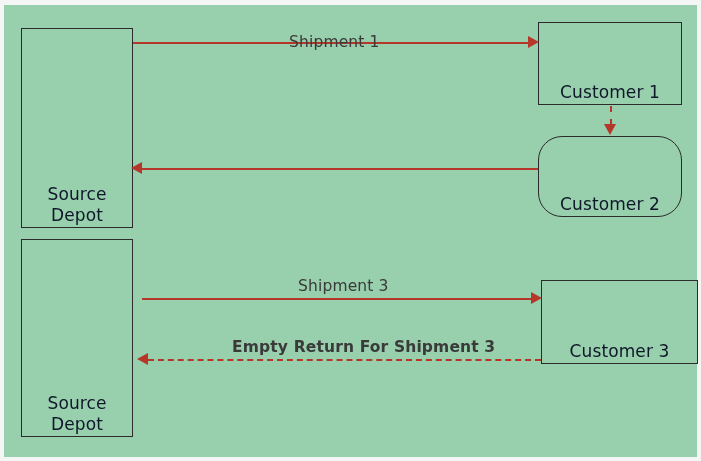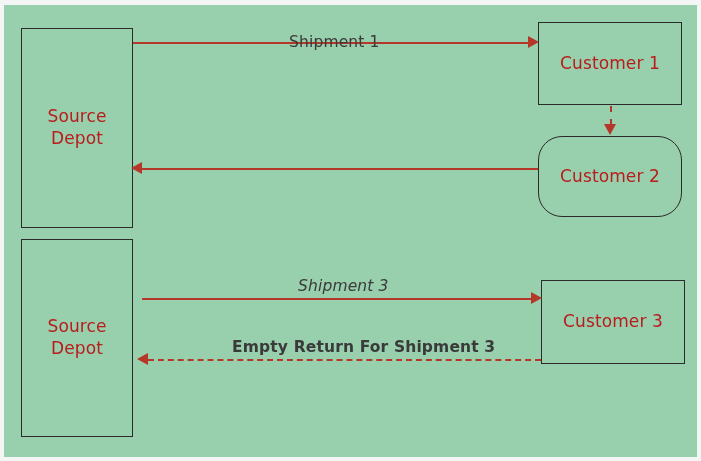--- a/index.html
+++ b/index.html
@@ -23,24 +23,24 @@
     width: 693px;
     height: 452px;
     background: #98cfac;
   }
   .node-box {
     position: absolute;
     box-sizing: border-box;
     border: 1.6px solid #2b2b2b;
     background: #98cfac;
     display: flex;
-    align-items: center;
+    align-items: flex-end;
     justify-content: center;
     text-align: center;
-    color: #b91c1c;
+    color: #0f172a;
     font-size: 17px;
     line-height: 1.28;
     letter-spacing: 0.1px;
   }
   .node-label {
     display: block;
     white-space: pre-line;
   }
   
   .edge-line {
@@ -113,25 +113,25 @@
   <div class="arrow-head arrow-down" style="left:604px; top:124px;"></div>
 
   <div class="edge-line" style="left:141px; top:168px; width:397px;"></div>
   <div class="arrow-head arrow-left" style="left:131px; top:162px;"></div>
 
   <div class="node-box" style="left:21px; top:239px; width:112px; height:198px;">
     <span class="node-label">Source
 Depot</span>
   </div>
 
-  <div class="node-box" style="left:541px; top:280px; width:144px; height:84px;">
+  <div class="node-box" style="left:541px; top:280px; width:157px; height:84px;">
     <span class="node-label">Customer 3</span>
   </div>
 
   <div class="edge-line" style="left:142px; top:298px; width:390px;"></div>
   <div class="arrow-head arrow-right" style="left:531px; top:292px;"></div>
-  <div class="edge-label" style="left:298px; top:277px;font-style:italic;">Shipment 3</div>
+  <div class="edge-label" style="left:298px; top:277px;">Shipment 3</div>
 
   <div class="edge-line dashed" style="left:148px; top:359px; width:393px;"></div>
   <div class="arrow-head arrow-left" style="left:137px; top:353px;"></div>
   <div class="edge-label" style="left:232px; top:338px;font-weight:bold;">Empty Return For Shipment 3</div>
 
 </div>
 
 </body></html>

